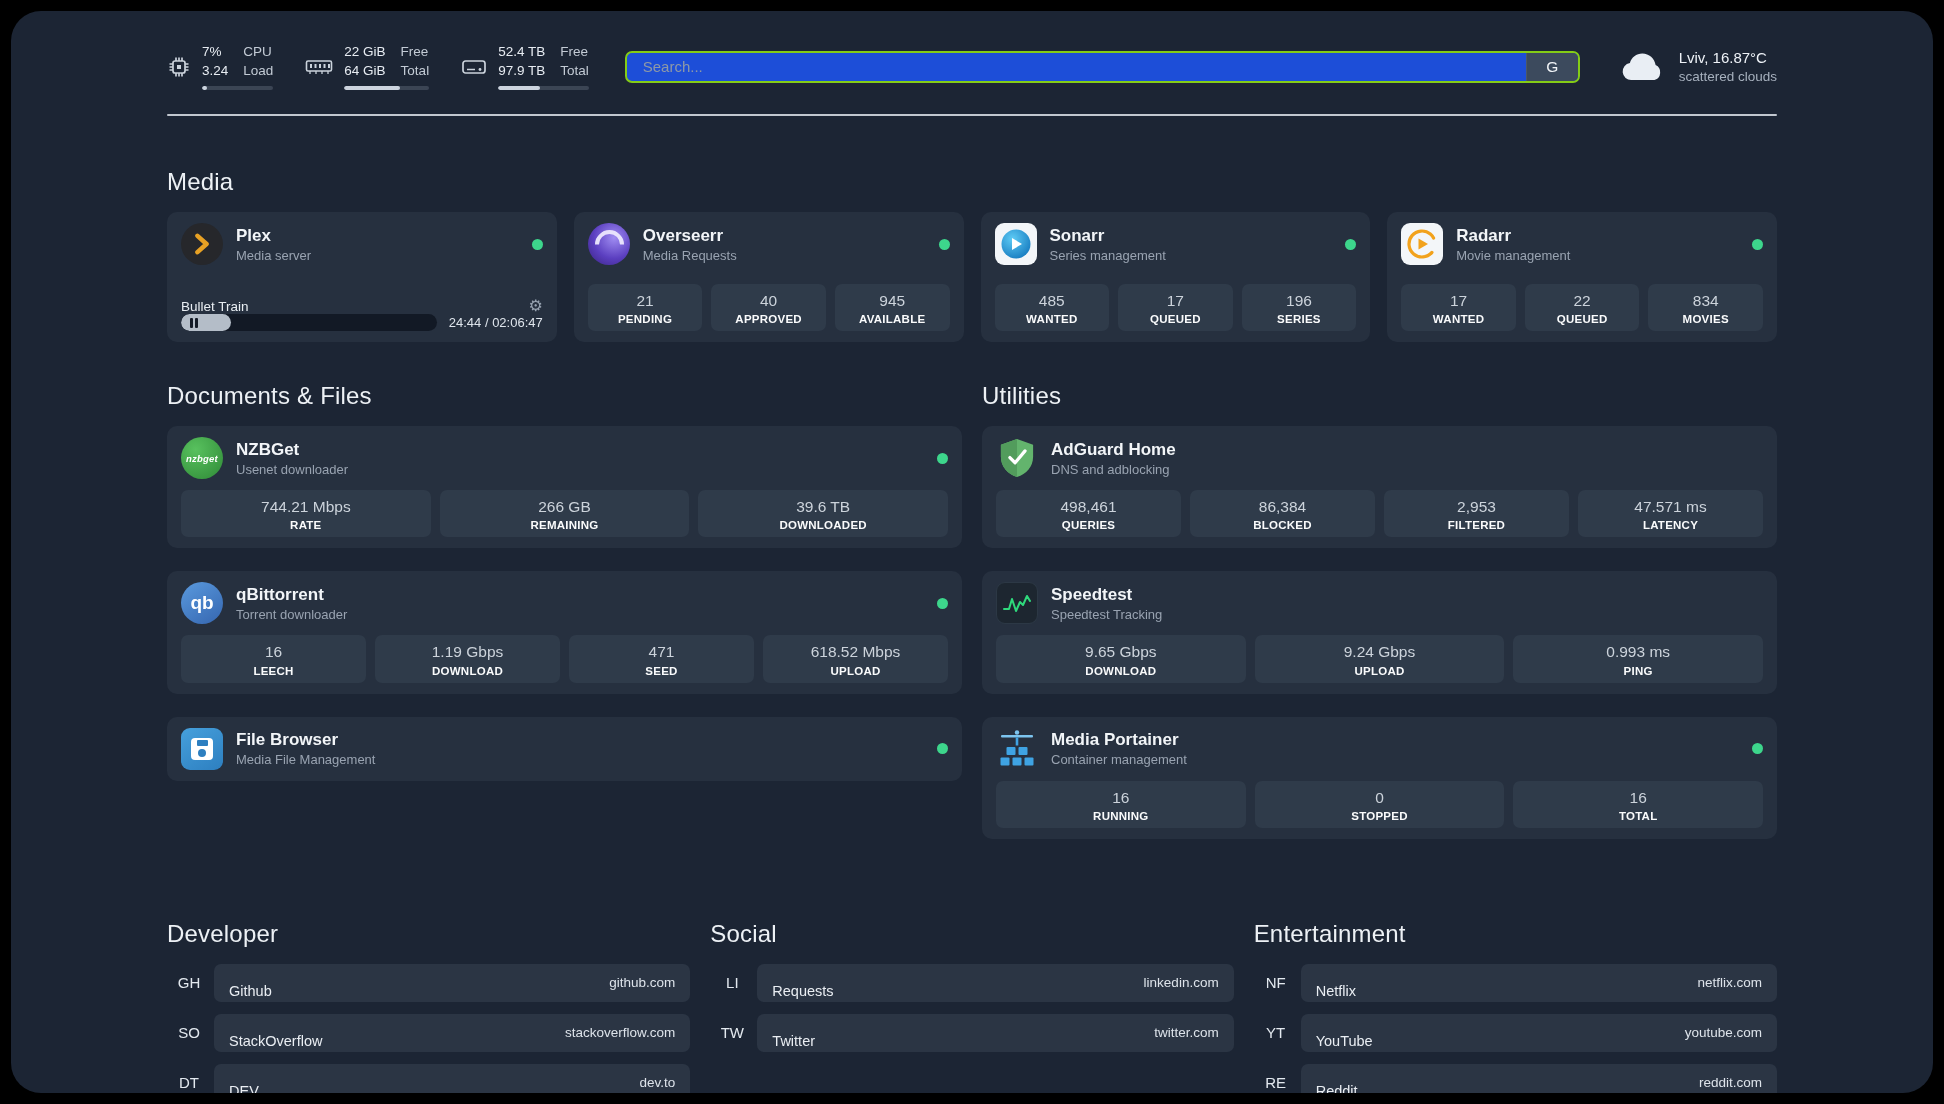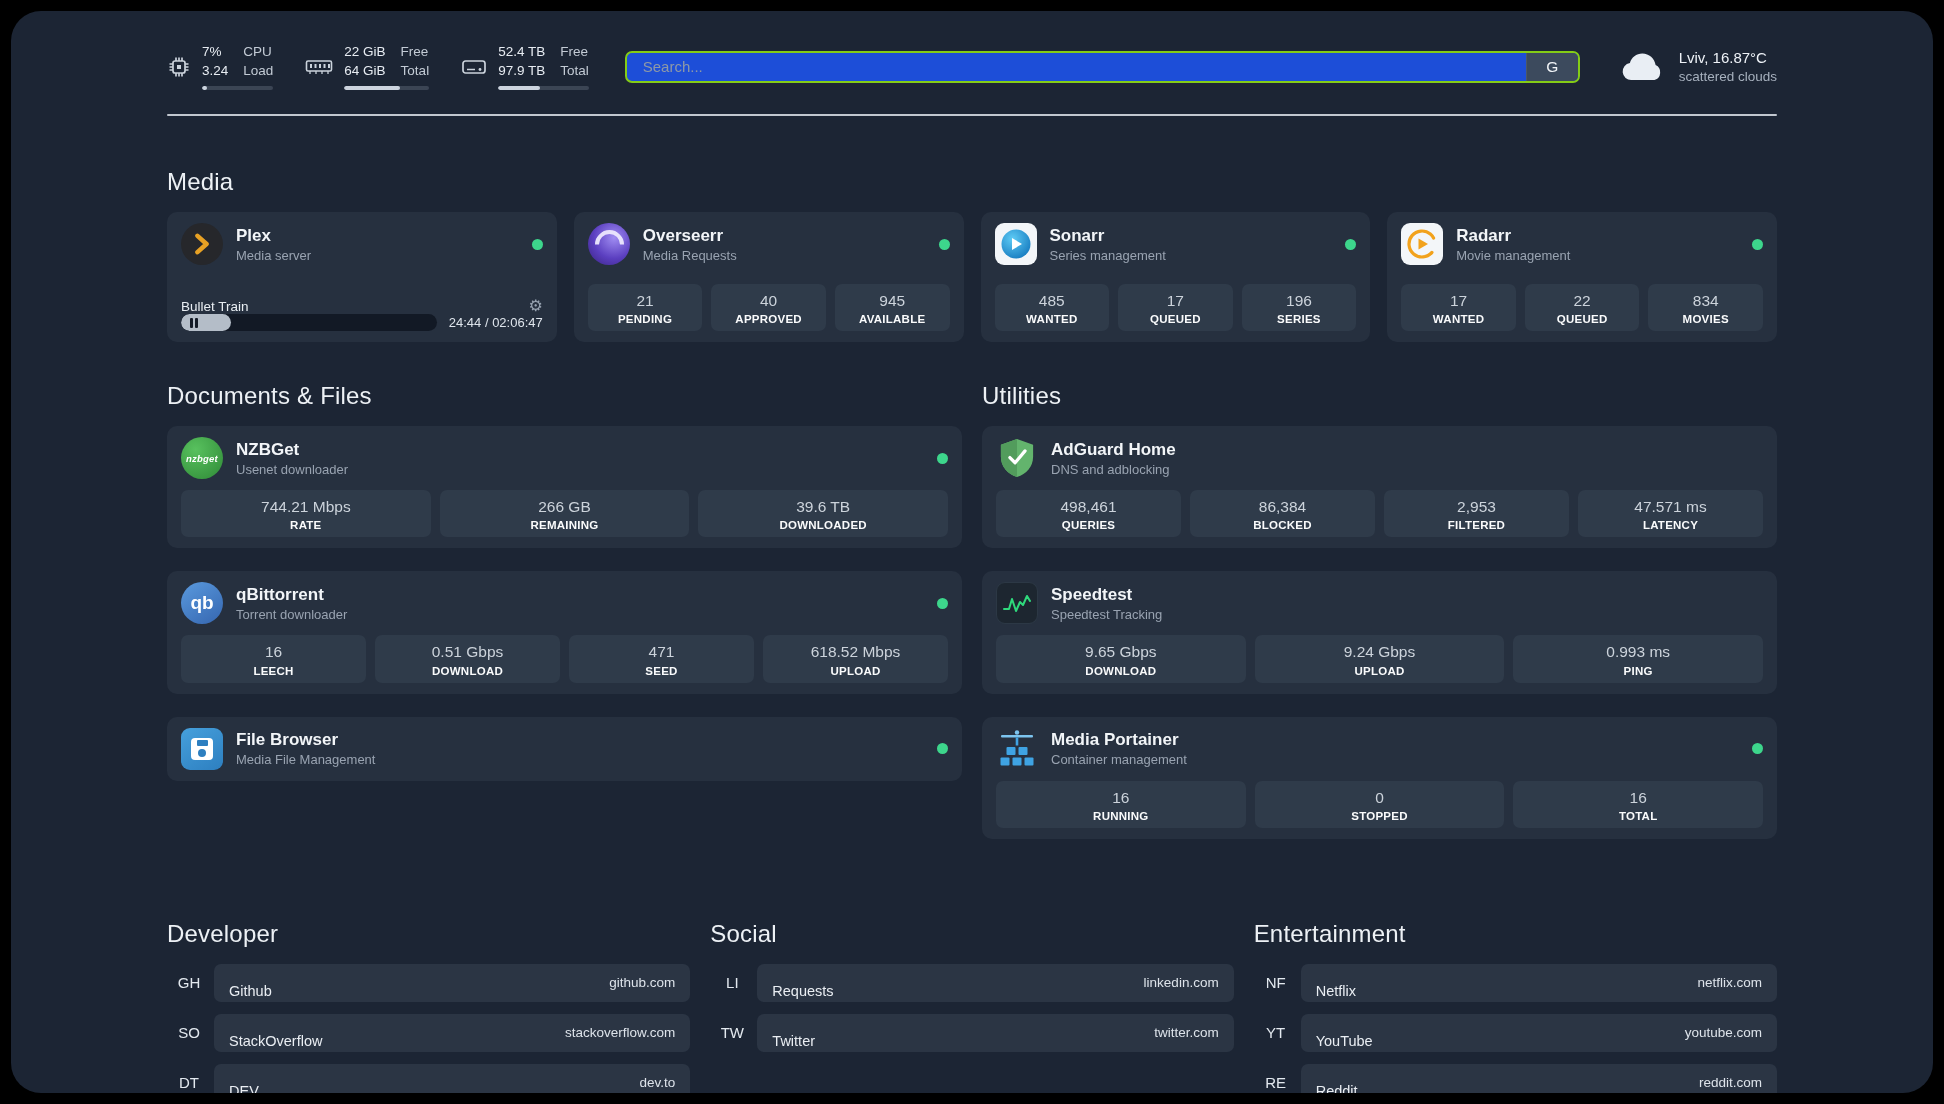--- a/index.html
+++ b/index.html
@@ -365,21 +365,21 @@
               <span class="svc-desc">Torrent downloader</span>
             </div>
             <span class="dot"></span>
           </div>
           <div class="stats cols-4">
             <div class="stat">
               <div class="stat-value">16</div>
               <div class="stat-label">LEECH</div>
             </div>
             <div class="stat">
-              <div class="stat-value">0.51 Gbps</div>
+              <div class="stat-value">1.19 Gbps</div>
               <div class="stat-label">DOWNLOAD</div>
             </div>
             <div class="stat">
               <div class="stat-value">471</div>
               <div class="stat-label">SEED</div>
             </div>
             <div class="stat">
               <div class="stat-value">618.52 Mbps</div>
               <div class="stat-label">UPLOAD</div>
             </div>

